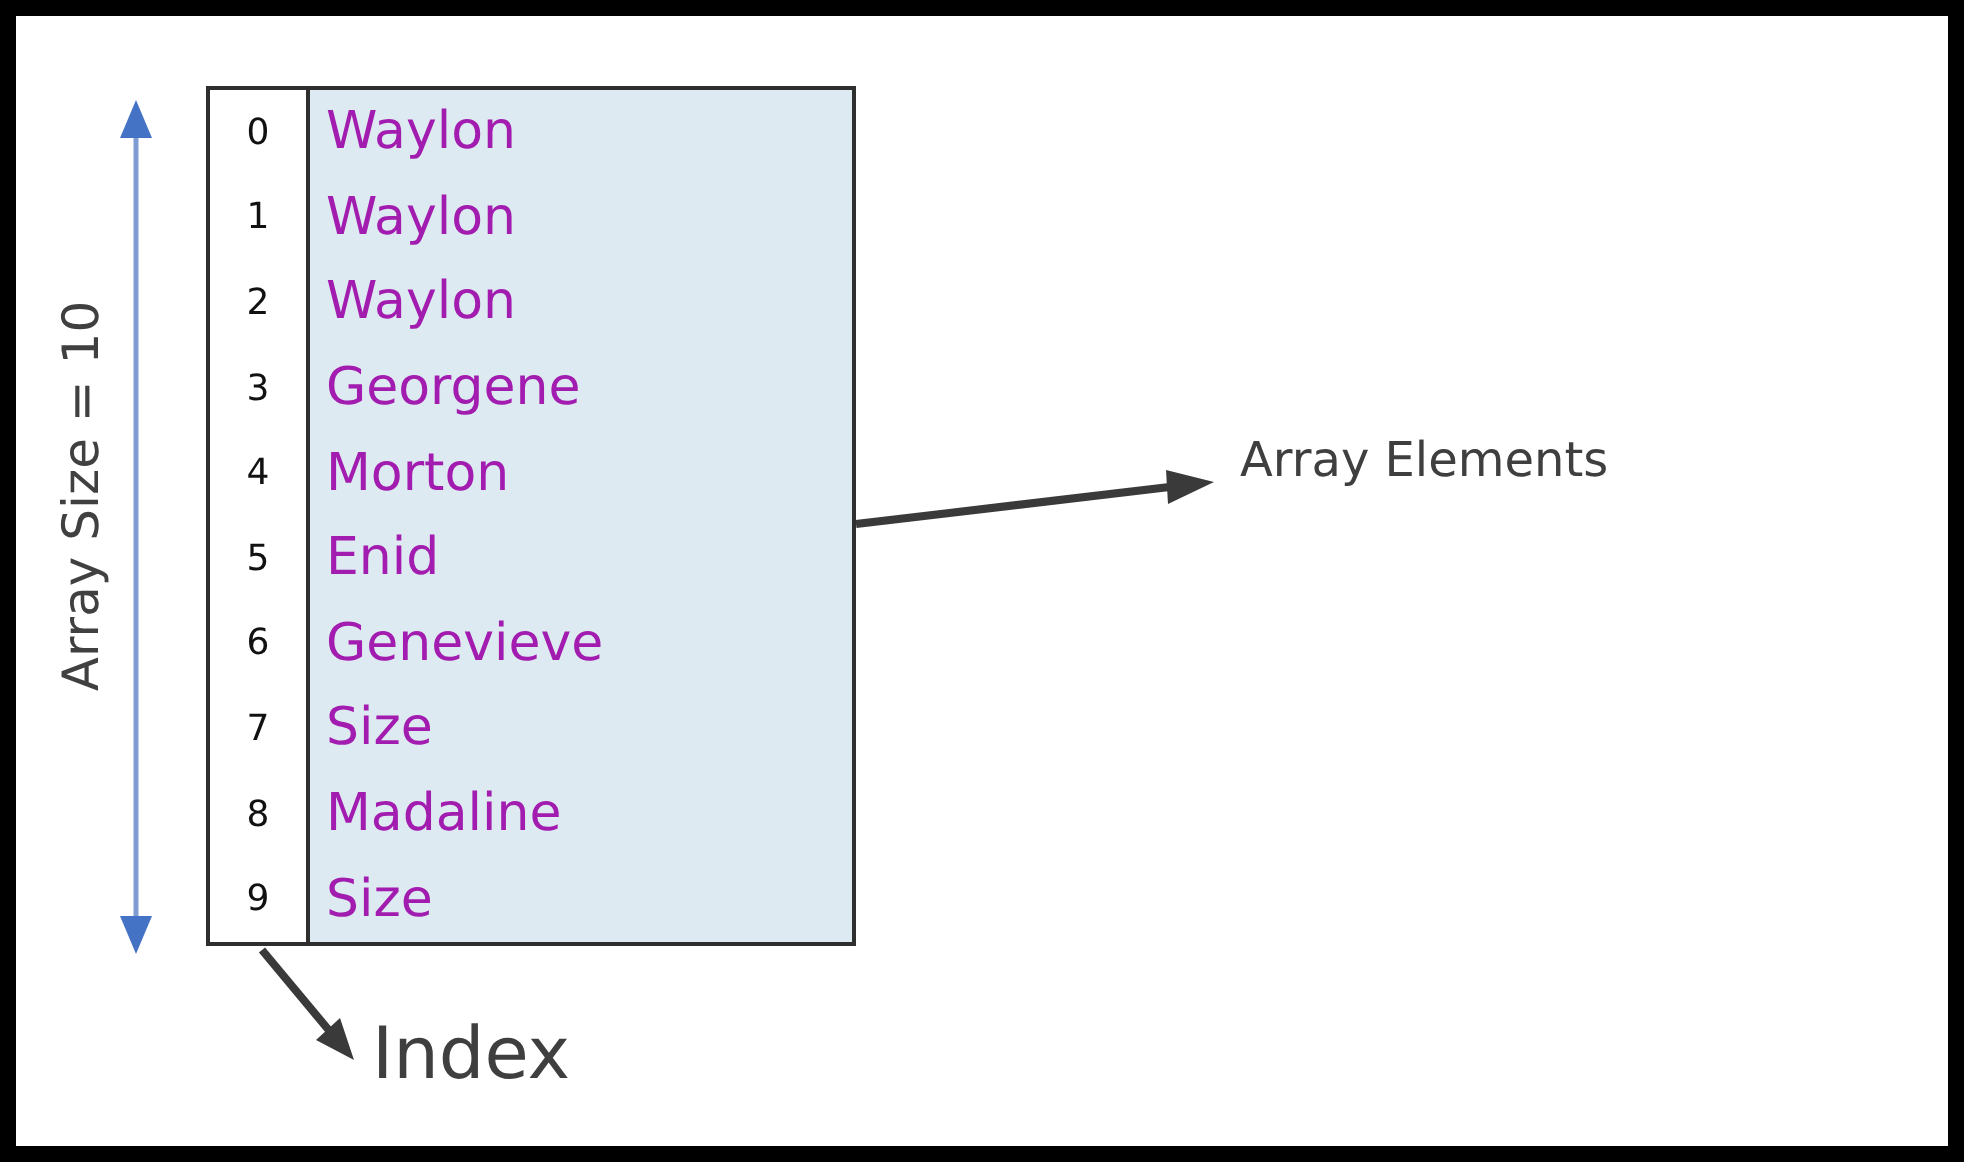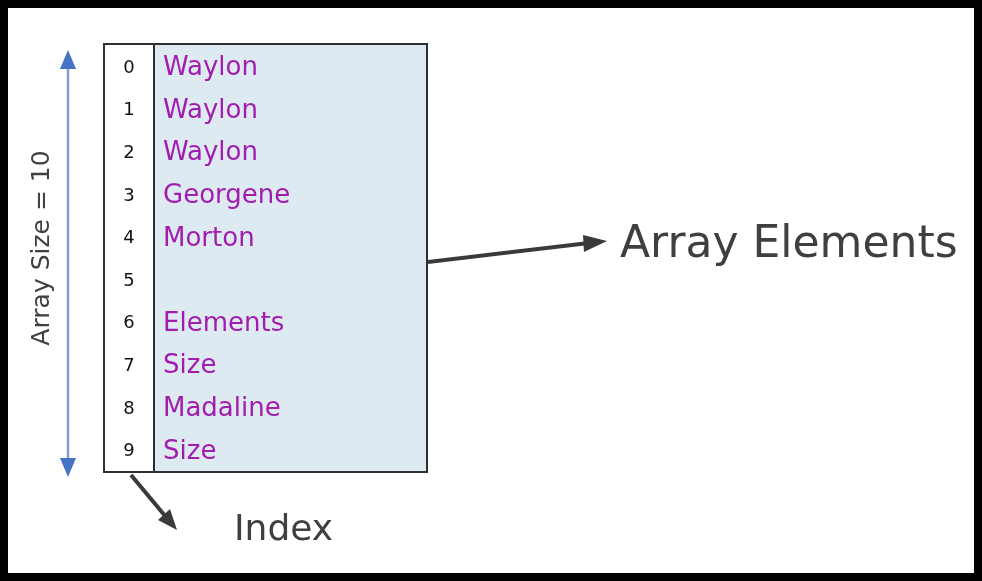--- a/index.html
+++ b/index.html
@@ -82,32 +82,31 @@
     text-align: center;
     transform: rotate(-90deg);
     font-size: 25px;
     color: #404040;
     white-space: nowrap;
   }
   .elements-label {
     position: absolute;
     left: 612px;
     top: 208px;
-    font-size: 44px;
+    font-size: 24px;
     color: #3f3f3f;
     white-space: nowrap;
   }
   .index-label {
     position: absolute;
     left: 178px;
     top: 499px;
     font-size: 36px;
     color: #3f3f3f;
     white-space: nowrap;
-    margin-left: 48px;
   }
 </style>
 </head>
 <body>
 
 <div class="frame">
   <div class="canvas">
 
     <svg class="overlay" viewBox="0 0 966 565">
 
@@ -146,24 +145,25 @@
       <div class="array-row">
         <div class="idx-cell">3</div>
         <div class="val-cell">Georgene</div>
       </div>
       <div class="array-row">
         <div class="idx-cell">4</div>
         <div class="val-cell">Morton</div>
       </div>
       <div class="array-row">
         <div class="idx-cell">5</div>
+        <div class="val-cell">Enid</div>
       </div>
       <div class="array-row">
         <div class="idx-cell">6</div>
-        <div class="val-cell">Elements</div>
+        <div class="val-cell">Genevieve</div>
       </div>
       <div class="array-row">
         <div class="idx-cell">7</div>
         <div class="val-cell">Size</div>
       </div>
       <div class="array-row">
         <div class="idx-cell">8</div>
         <div class="val-cell">Madaline</div>
       </div>
       <div class="array-row">

